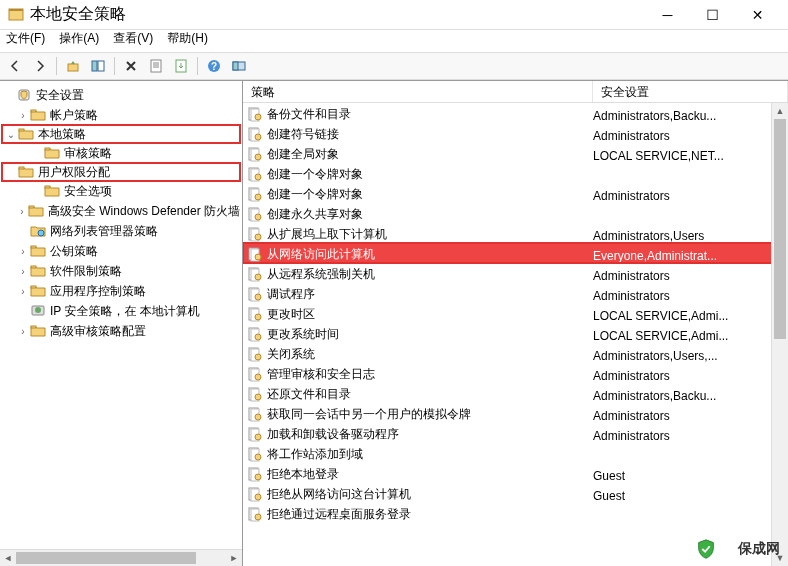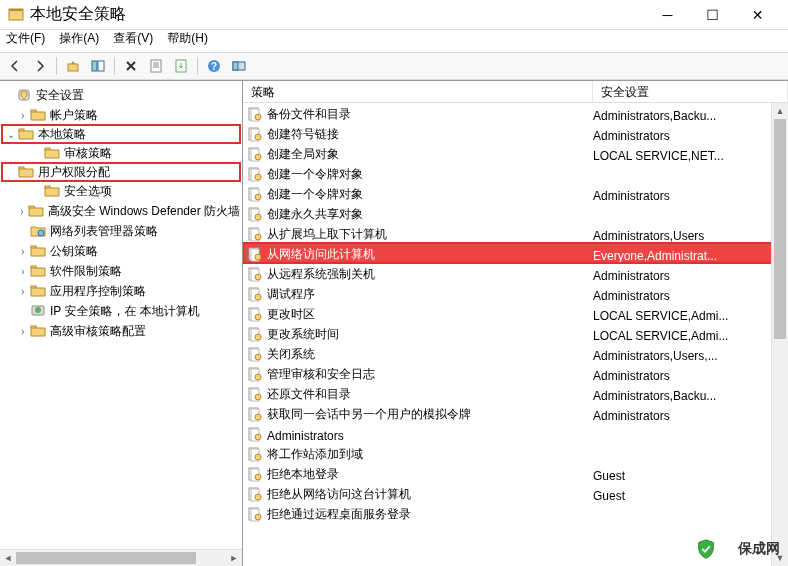--- a/index.html
+++ b/index.html
@@ -393,20 +393,21 @@
             </svg></span>
           <span class="row-policy">获取同一会话中另一个用户的模拟令牌</span>
           <span class="row-setting">Administrators</span>
         </div>
         <div class="list-row">
           <span class="row-icon"><svg width="16" height="16" viewBox="0 0 16 16">
               <rect x="2" y="1" width="9" height="12" fill="#fff" stroke="#999"></rect>
               <rect x="4" y="2" width="8" height="12" fill="#fff" stroke="#bbb"></rect>
               <circle cx="11" cy="10" r="3" fill="#f4d27a" stroke="#b88a2e"></circle>
             </svg></span>
+          <span class="row-policy">加载和卸载设备驱动程序</span>
           <span class="row-setting">Administrators</span>
         </div>
         <div class="list-row">
           <span class="row-icon"><svg width="16" height="16" viewBox="0 0 16 16">
               <rect x="2" y="1" width="9" height="12" fill="#fff" stroke="#999"></rect>
               <rect x="4" y="2" width="8" height="12" fill="#fff" stroke="#bbb"></rect>
               <circle cx="11" cy="10" r="3" fill="#f4d27a" stroke="#b88a2e"></circle>
             </svg></span>
           <span class="row-policy">将工作站添加到域</span>
           <span class="row-setting"></span>

